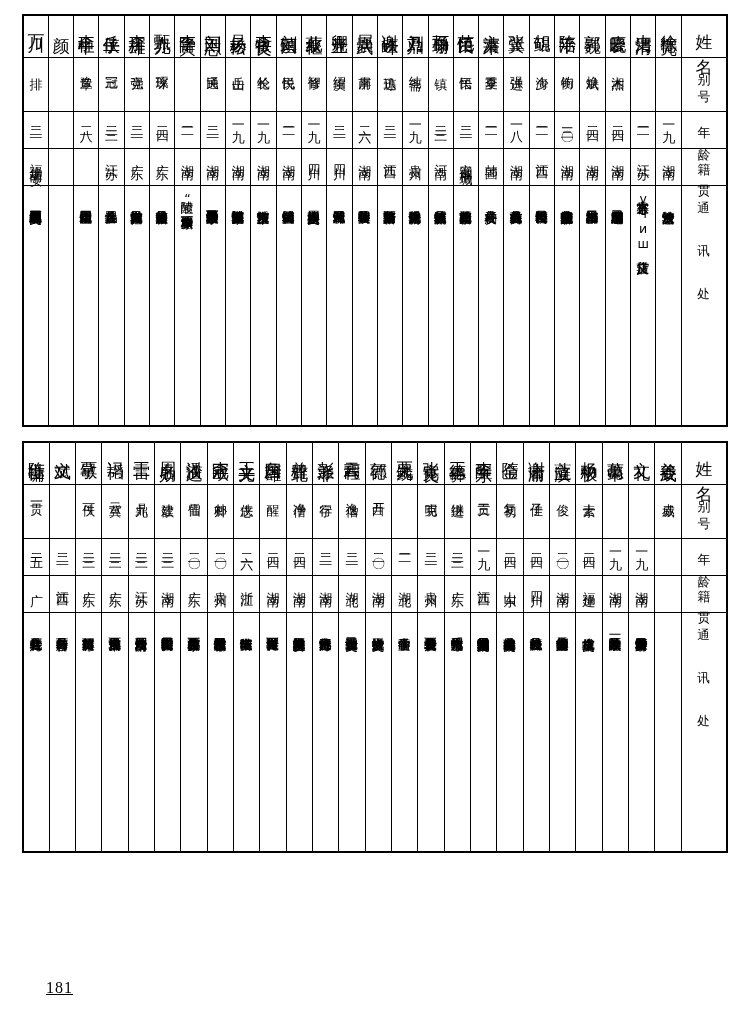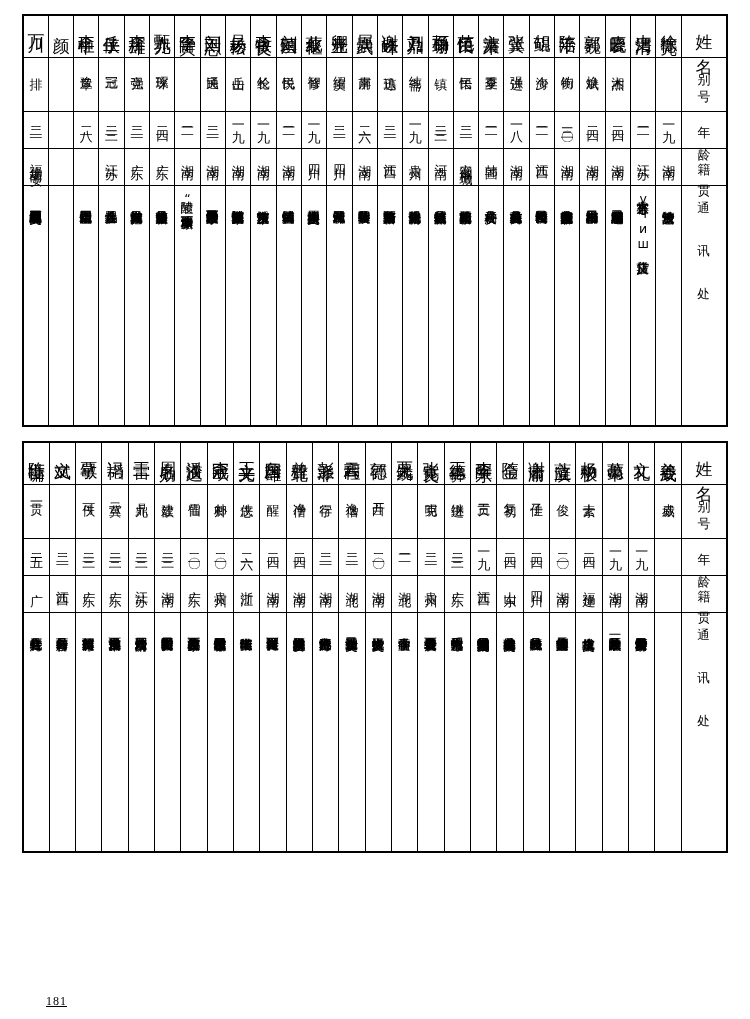--- a/index.html
+++ b/index.html
@@ -101,22 +101,22 @@
     line-height: 15px;
     letter-spacing: 0px;
     display: inline-block;
     text-align: left;
     padding: 5px 0 0 0;
     max-height: 232px;
   }
   .page-no {
     position: absolute;
     left: 46px;
-    bottom: 10px;
-    font-size: 12px;
+    bottom: 22px;
+    font-size: 16px;
     font-family: "Liberation Serif", serif;
     letter-spacing: 1px;
     text-decoration: underline;
   }
 </style>
 </head>
 <body>
 
 <div class="page">
 

